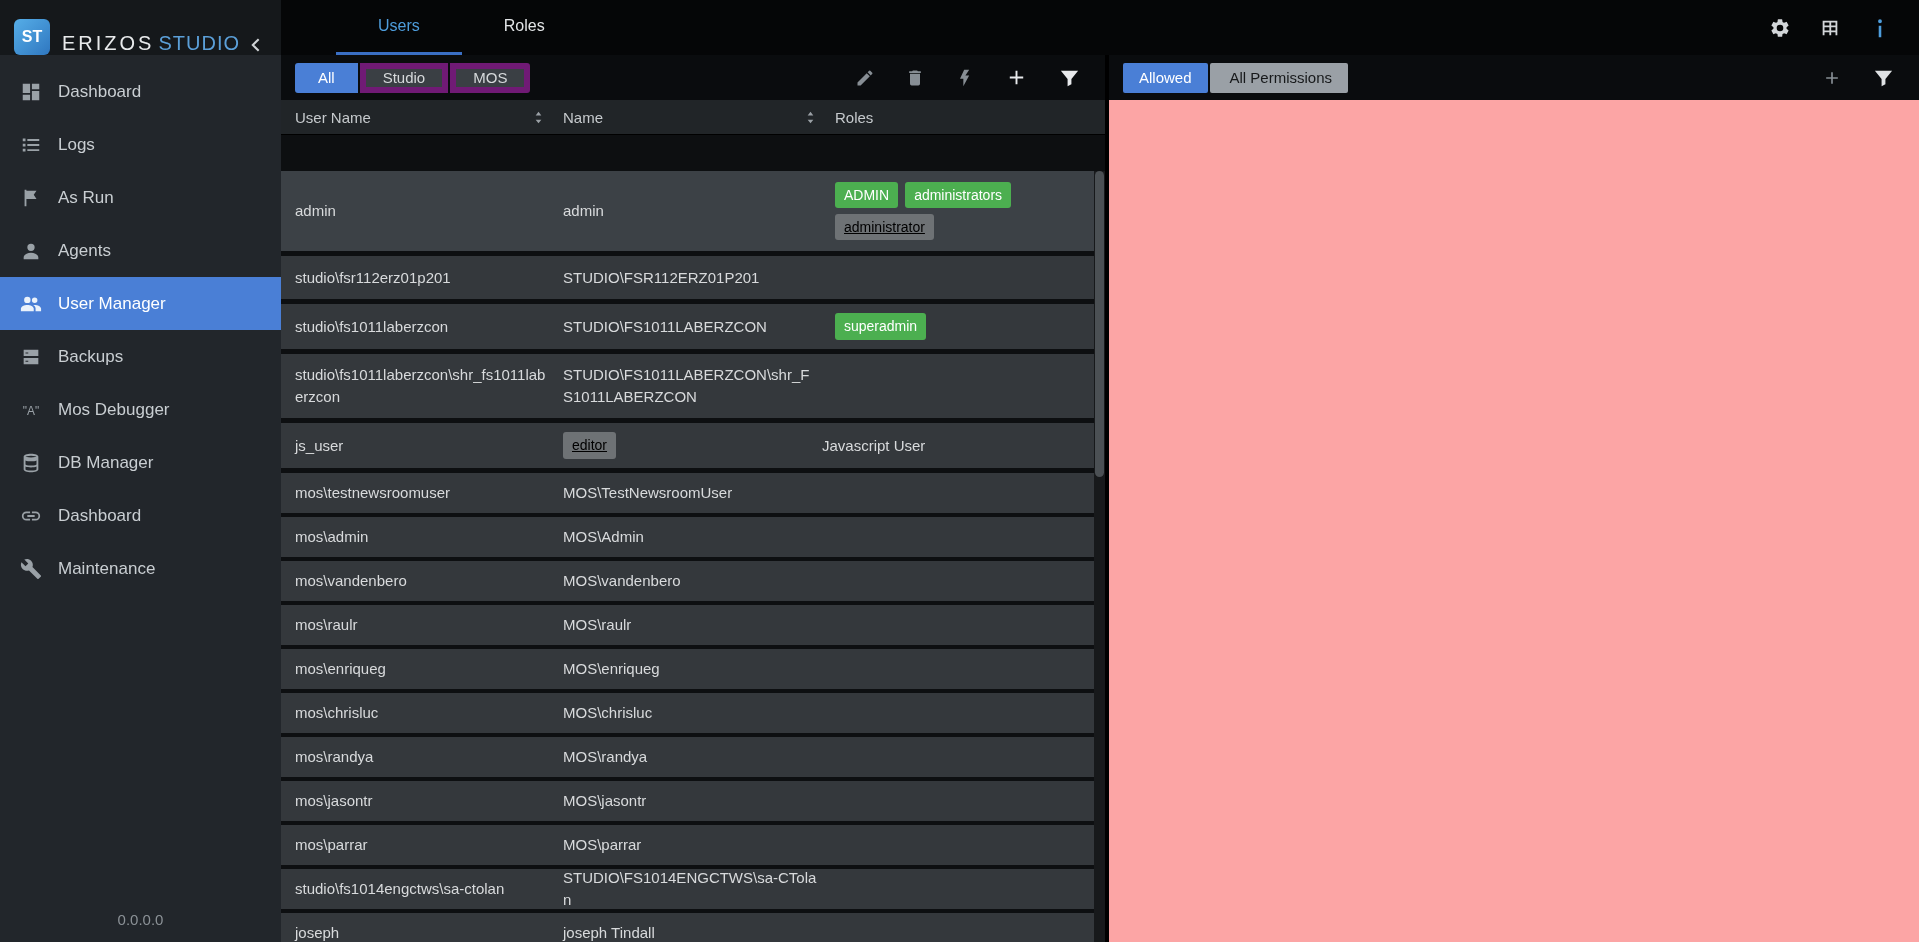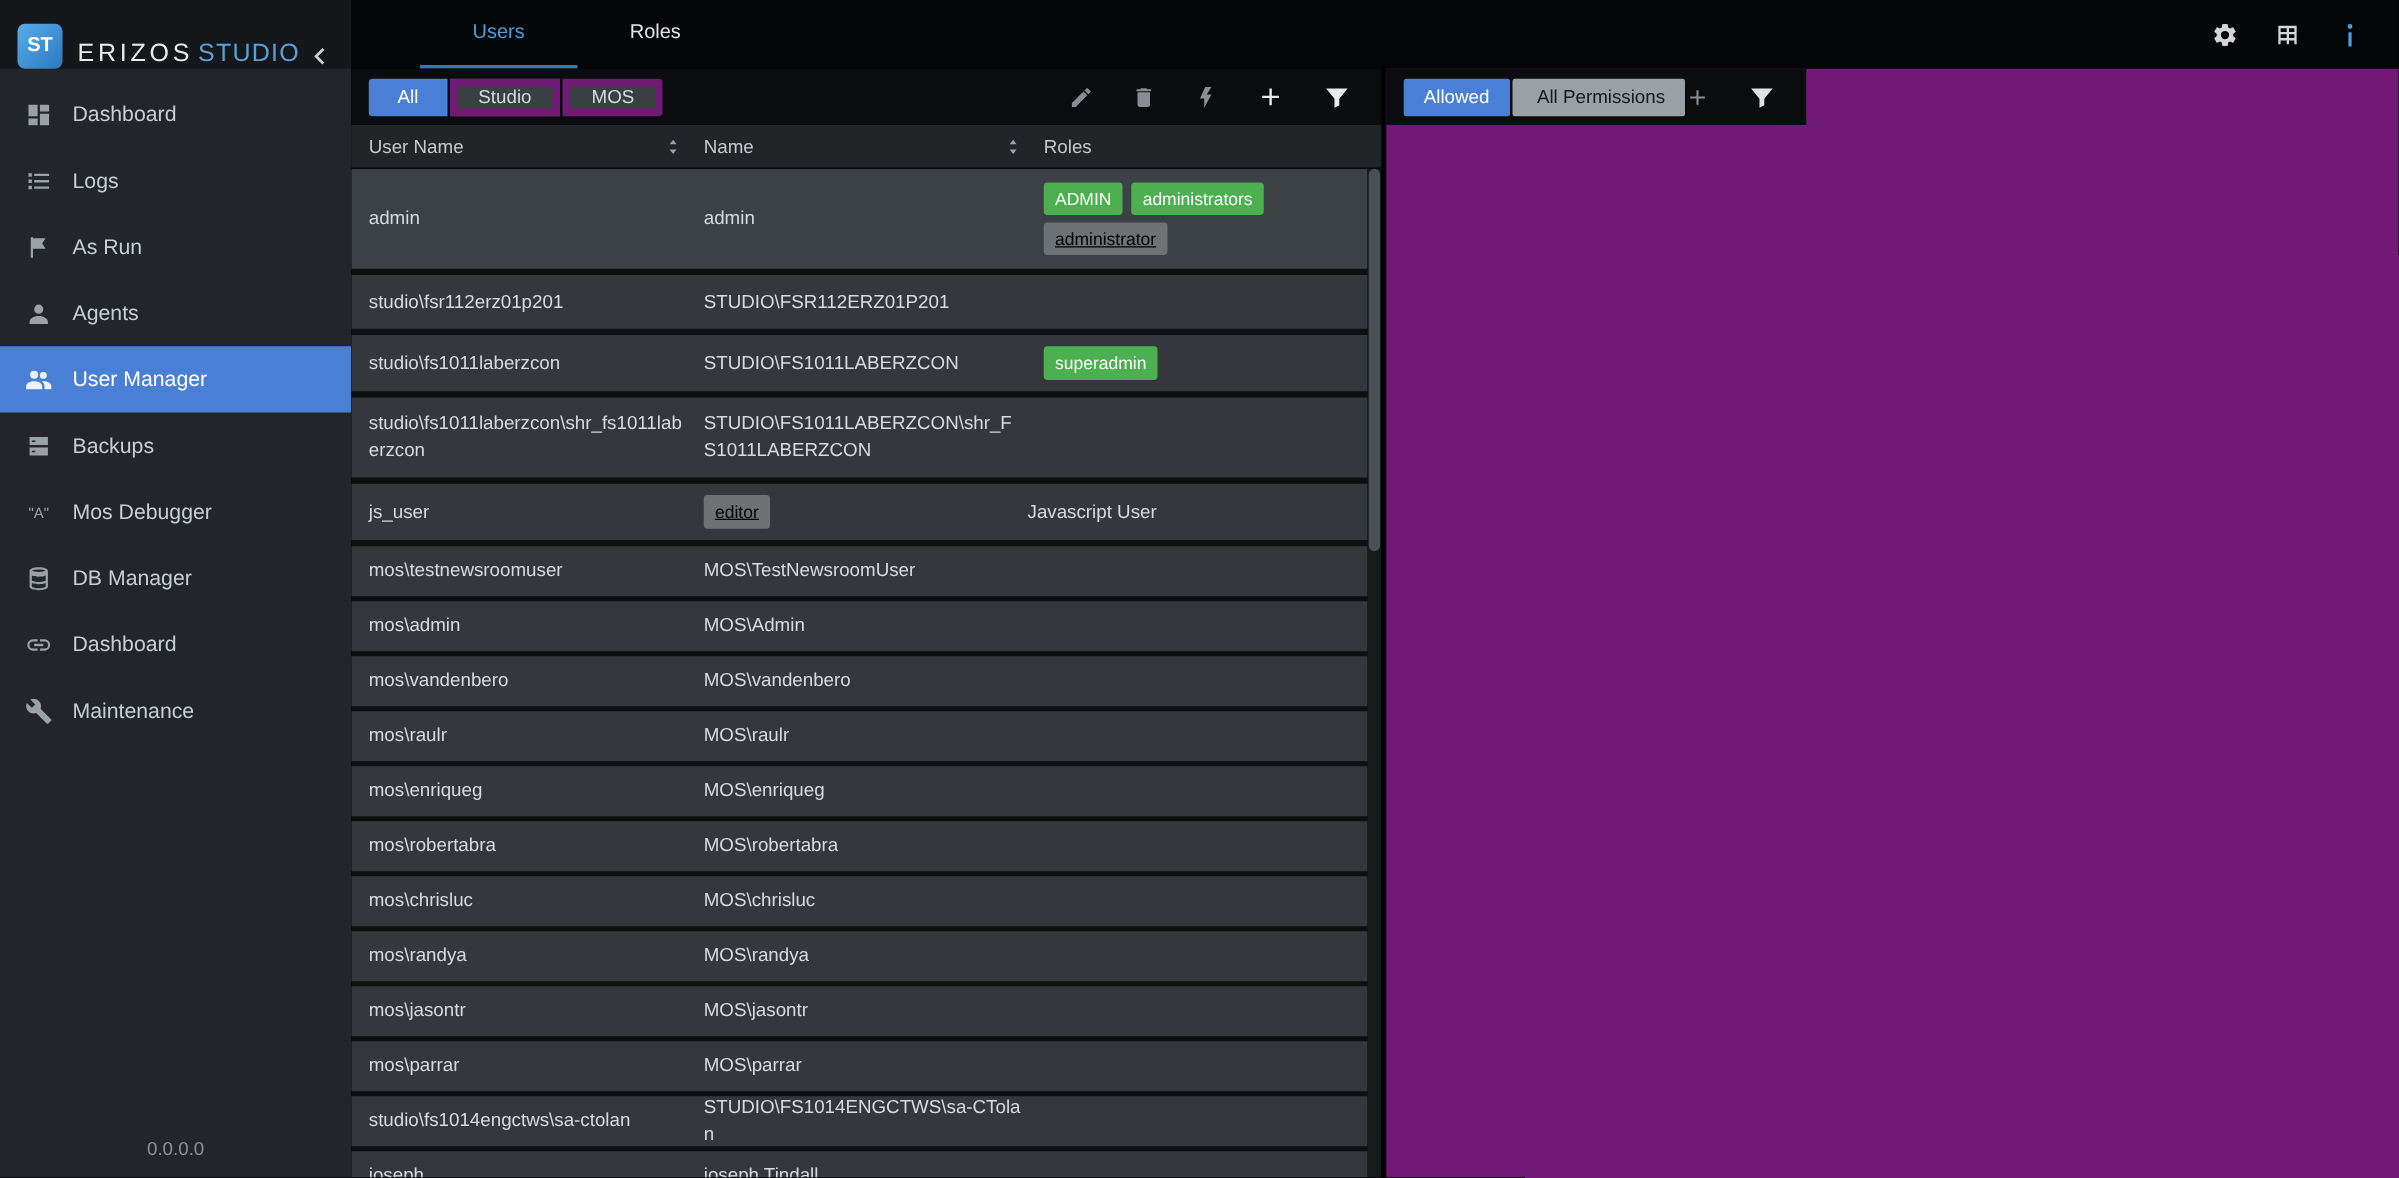--- a/index.html
+++ b/index.html
@@ -48,21 +48,21 @@
   .seg-btn { height:30px; padding:0 17px; font-size:15px; color:#d6d9db; background:#3a3f44;
     border:6px solid #701a75; display:flex; align-items:center; cursor:pointer; }
   .seg-btn:first-child { border-radius:3px 0 0 3px; }
   .seg-btn:last-child { border-radius:0 3px 3px 0; }
   .seg-btn.active { background:var(--accent); border-color:var(--accent); color:#fff; }
   .tool-icons { display:flex; align-items:center; gap:30px; padding-right:10px; }
   .ti { width:20px; height:20px; color:#878e94; cursor:pointer; }
   .ti svg { width:100%; height:100%; display:block; }
   .ti.emph { color:#e8eaec; width:23px; height:23px; }
 
-  .table { flex:1; display:flex; flex-direction:column; min-height:0; }
+  .table { flex:1; display:flex; flex-direction:column; min-height:0;gap:36px; }
   .thead { height:35px; flex-shrink:0; display:flex; align-items:center; background:#212528;
     border-bottom:1px solid #000; color:#c6cacd; font-size:15px; }
   .th { display:flex; align-items:center; height:100%; }
   .th .sort { margin-left:auto; margin-right:16px; width:17px; height:17px; color:#9aa0a5; cursor:pointer; }
   .th .sort svg { width:100%; height:100%; display:block; }
   .c1 { width:282px; padding-left:14px; flex-shrink:0; }
   .c2 { width:272px; flex-shrink:0; }
   .c3 { flex:1; min-width:0; }
 
   .tbody-wrap { position:relative; flex:1; overflow:hidden; }
@@ -79,21 +79,21 @@
   .cell.c1, .cell.c2 { padding-right:16px; }
   .cell.c3 { flex-wrap:wrap; align-content:center; gap:6px 7px; padding:6px 10px 6px 0; }
   .badge { padding:3px 9px; border-radius:3px; font-size:14px; color:#fff; white-space:nowrap; }
   .badge.green { background:var(--green); }
   .badge.gray { background:var(--gray-badge); color:#000000;text-decoration:underline; }
 
   .scrollbar { position:absolute; right:0; top:0; bottom:0; width:11px; background:#17191b; cursor:pointer; }
   .scrollbar .thumb { position:absolute; top:0; left:1px; right:1px; height:306px; background:#4b5054; border-radius:5px; }
 
   
-  .perm-pane { flex:1; display:flex; flex-direction:row; background:#701a75; min-width:0; }
+  .perm-pane { flex:1; display:flex; flex-direction:column; background:#fca5a5; min-width:0; }
   .perm-buttons { display:flex; gap:2px; }
   .perm-btn { height:30px; padding:0 16px; font-size:15px; border:none; cursor:pointer;
     font-family:"Liberation Sans", sans-serif; border-radius:2px; }
   .perm-btn.active { background:var(--accent); color:#fff; }
   .perm-btn.inactive { background:#9aa0a6; color:#17191b;padding-left:20px; }
   .perm-body { flex:1; }
   .perm-pane .ti.filter { color:#dfe2e4; }
 </style>
 </head>
 <body>
@@ -335,25 +335,20 @@
                   <div class="cell c1">mos\raulr</div>
                   <div class="cell c2">MOS\raulr</div>
                   <div class="cell c3"></div>
                 </div>
                 <div class="trow">
                   <div class="cell c1">mos\enriqueg</div>
                   <div class="cell c2">MOS\enriqueg</div>
                   <div class="cell c3"></div>
                 </div>
                 <div class="trow">
-                  <div class="cell c1">mos\robertabra</div>
-                  <div class="cell c2">MOS\robertabra</div>
-                  <div class="cell c3"></div>
-                </div>
-                <div class="trow">
                   <div class="cell c1">mos\chrisluc</div>
                   <div class="cell c2">MOS\chrisluc</div>
                   <div class="cell c3"></div>
                 </div>
                 <div class="trow">
                   <div class="cell c1">mos\randya</div>
                   <div class="cell c2">MOS\randya</div>
                   <div class="cell c3"></div>
                 </div>
                 <div class="trow">

